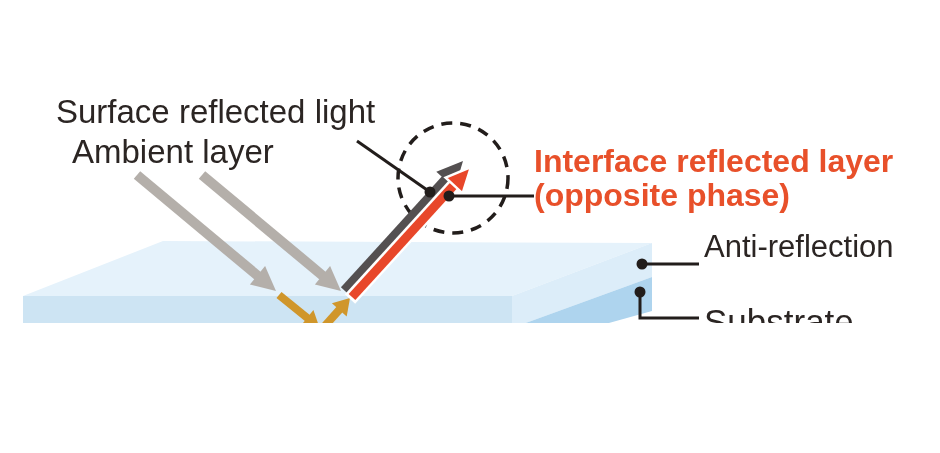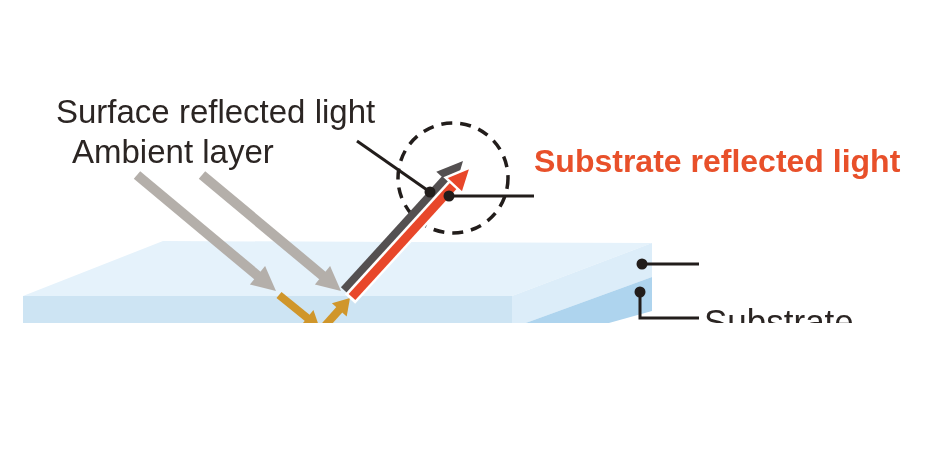--- a/index.html
+++ b/index.html
@@ -94,21 +94,23 @@
       <polyline points="640,292 640,318 699,318" fill="none" stroke-width="3" stroke="#221d1b"></polyline>
       <circle cx="640" cy="292" r="5.5" fill="#221d1b"></circle>
     </g>
   </svg>
 
   <div class="lbl lbl-surface">Surface reflected light</div>
 
   <div class="lbl lbl-ambient">Ambient layer</div>
 
   <div class="lbl lbl-interface">
-    <div>Substrate reflected light</div>
+    <div>Interface reflected layer</div>
+    <div>(opposite phase)</div>
   </div>
 
   <div class="lbl lbl-arlayer">
+    <div>Anti-reflection</div>
   </div>
 
   <div class="lbl lbl-substrate">Substrate</div>
 
 </div>
 
 </body></html>

